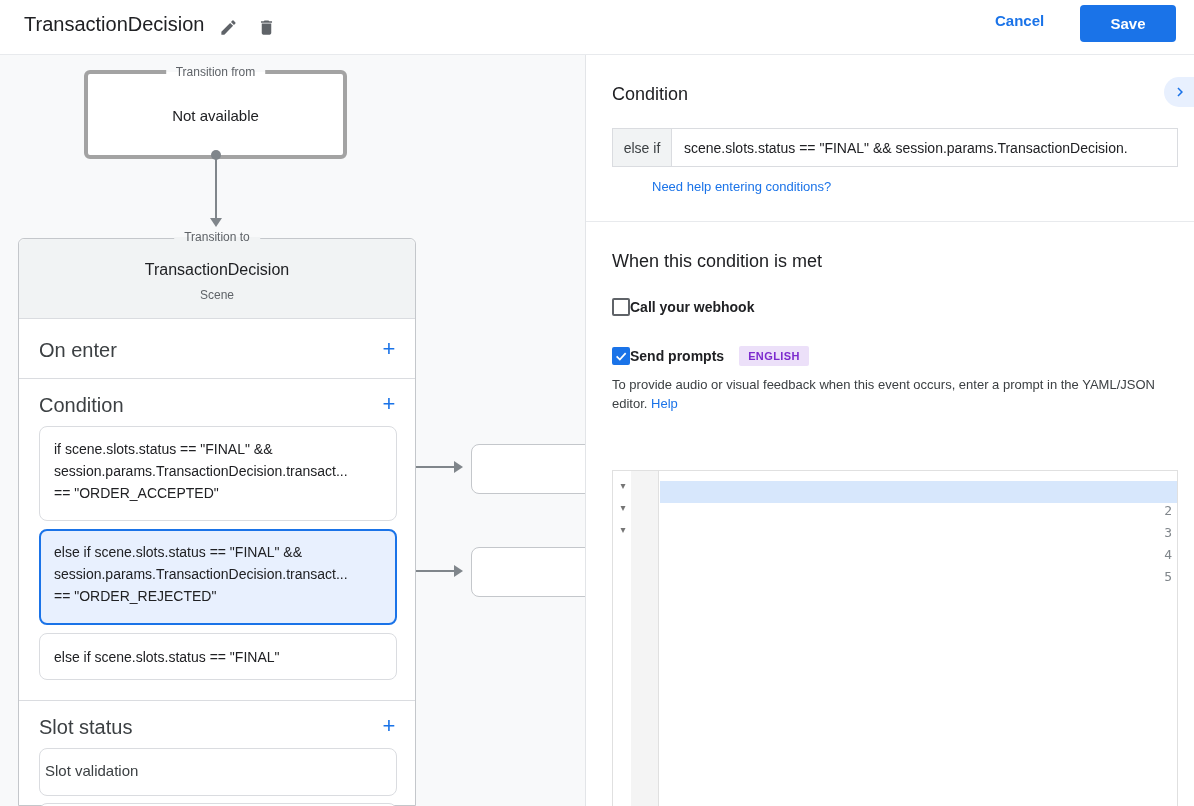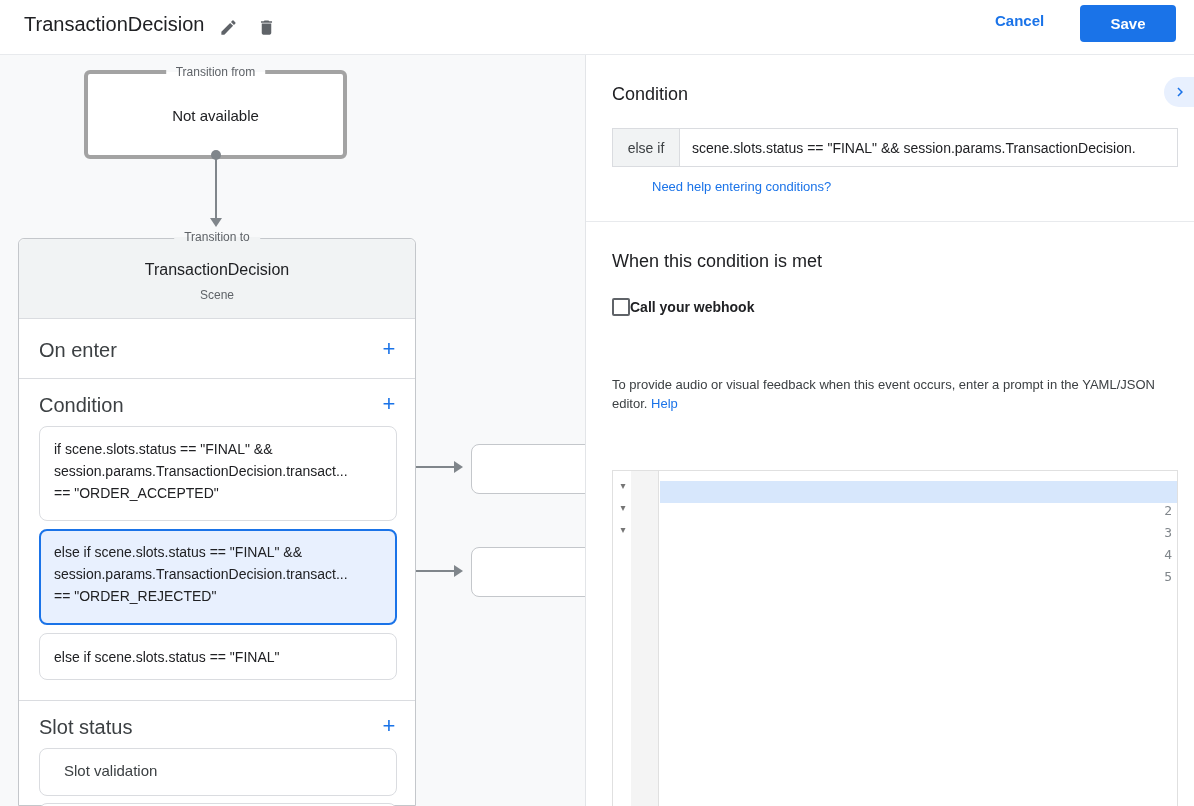--- a/index.html
+++ b/index.html
@@ -54,35 +54,35 @@
   .plus-btn { position:absolute; right:14px; width:24px; height:24px; border:none; background:transparent;
               color:#1a73e8; cursor:pointer; font-size:22px; line-height:22px; }
   .plus-btn::before { content:'+'; }
 
   .cond-card { position:absolute; left:20px; width:358px; background:#fff; border:1px solid #dadce0;
                border-radius:8px; padding:11px 14px; font-size:14px; line-height:22px; color:#202124;
                cursor:pointer; }
   .cond-card.selected { background:#e8f0fe; border:2px solid #1a73e8; padding:10px 13px; }
 
   .slot-card { position:absolute; left:20px; width:358px; background:#fff; border:1px solid #dadce0;
-               border-radius:8px; font-size:15px; color:#3c4043; padding:13px 24px; cursor:pointer; }
+               border-radius:8px; font-size:15px; color:#3c4043; padding:13px 5px; cursor:pointer; }
 
   .target-box { position:absolute; width:130px; background:#fff; border:1px solid #c4c7cb; border-radius:8px; }
 
   
   .panel { position:absolute; left:585px; top:55px; width:609px; height:751px; background:#fff; z-index:20;
            border-left:1px solid #e3e5e8; }
   .panel-title { position:absolute; left:26px; top:29px; font-size:18px; color:#202124; }
   .collapse-btn { position:absolute; left:578px; top:22px; width:31px; height:30px; background:#e8f0fe;
                   border:none; border-radius:15px 0 0 15px; cursor:pointer; display:flex;
                   align-items:center; justify-content:center; }
   .collapse-btn svg { width:18px; height:18px; fill:#1a73e8; }
 
   .cond-input-row { position:absolute; left:26px; top:73px; width:566px; height:39px; display:flex; }
-  .cond-prefix { width:68px; background:#f1f3f4; border:1px solid #dadce0; display:flex; align-items:center;
+  .cond-prefix { width:60px; background:#f1f3f4; border:1px solid #dadce0; display:flex; align-items:center;
                  justify-content:center; font-size:14px; color:#3c4043; }
   .cond-input { flex:1; border:1px solid #dadce0; border-left:none; background:#fff; font-size:14px;
                 color:#202124; padding:0 12px; font-family:"Liberation Sans",sans-serif; outline:none; }
   .help-link { position:absolute; left:26px; top:124px; font-size:13px; color:#1a73e8;
                text-decoration:none; cursor:pointer;margin-left:40px; }
   .panel-divider { position:absolute; left:0; top:166px; width:609px; height:1px; background:#e8eaed; }
 
   .when-title { position:absolute; left:26px; top:196px; font-size:18px; color:#202124; }
 
   .check-row { position:absolute; left:26px; display:flex; align-items:center; cursor:pointer; }
@@ -220,20 +220,29 @@
 
     <div class="panel-divider"></div>
 
     <div class="when-title">When this condition is met</div>
 
     <div class="check-row" style="top:243px;">
       <div class="checkbox"></div>
       <div class="check-label">Call your webhook</div>
     </div>
 
+    <div class="check-row" style="top:291px;">
+      <div class="checkbox checked">
+        <svg viewBox="0 0 24 24">
+            <path d="M4.5 12.5 10 18 20 7"></path>
+          </svg>
+      </div>
+      <div class="check-label">Send prompts</div>
+      <div class="lang-badge">ENGLISH</div>
+    </div>
 
     <div class="desc"><span>To provide audio or visual feedback when this event occurs, enter a prompt in the YAML/JSON editor.</span> <a>Help</a></div>
 
 
     <div class="editor">
       <div class="gutter-fold"></div>
       <div class="gutter-nums"></div>
 
       <div class="fold-caret" style="top:9px;"></div>
       <div class="fold-caret" style="top:31px;"></div>

